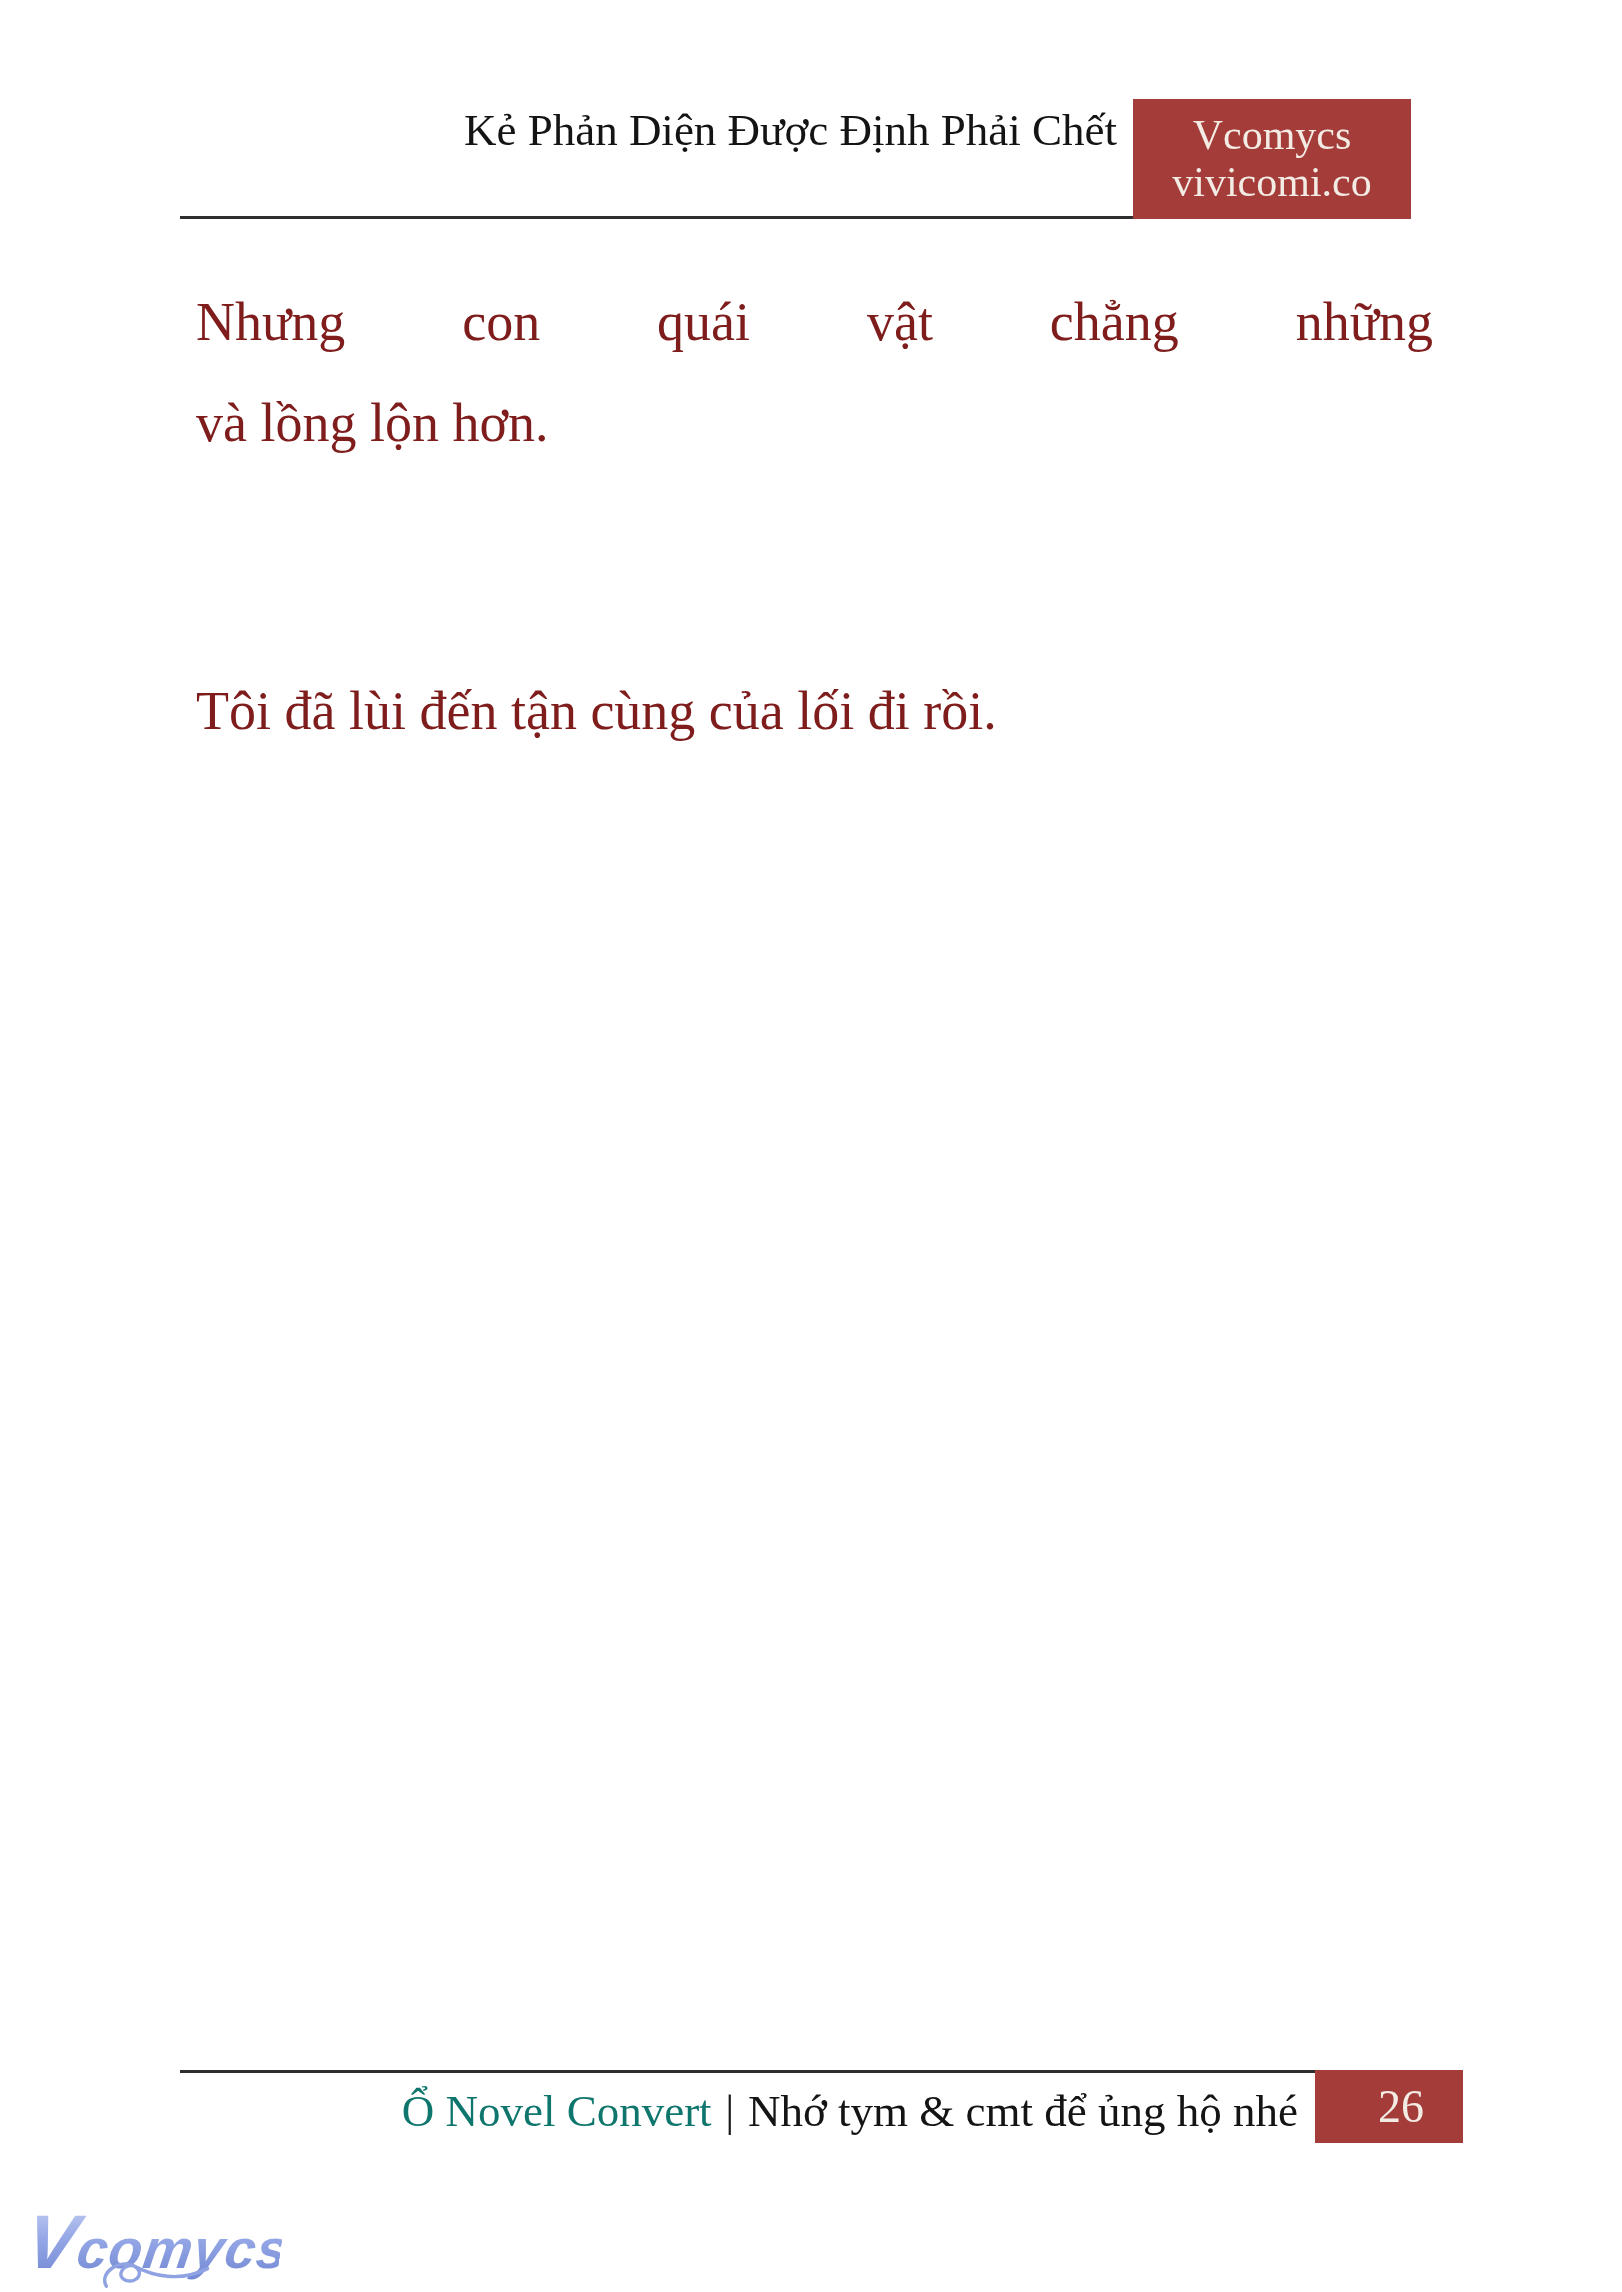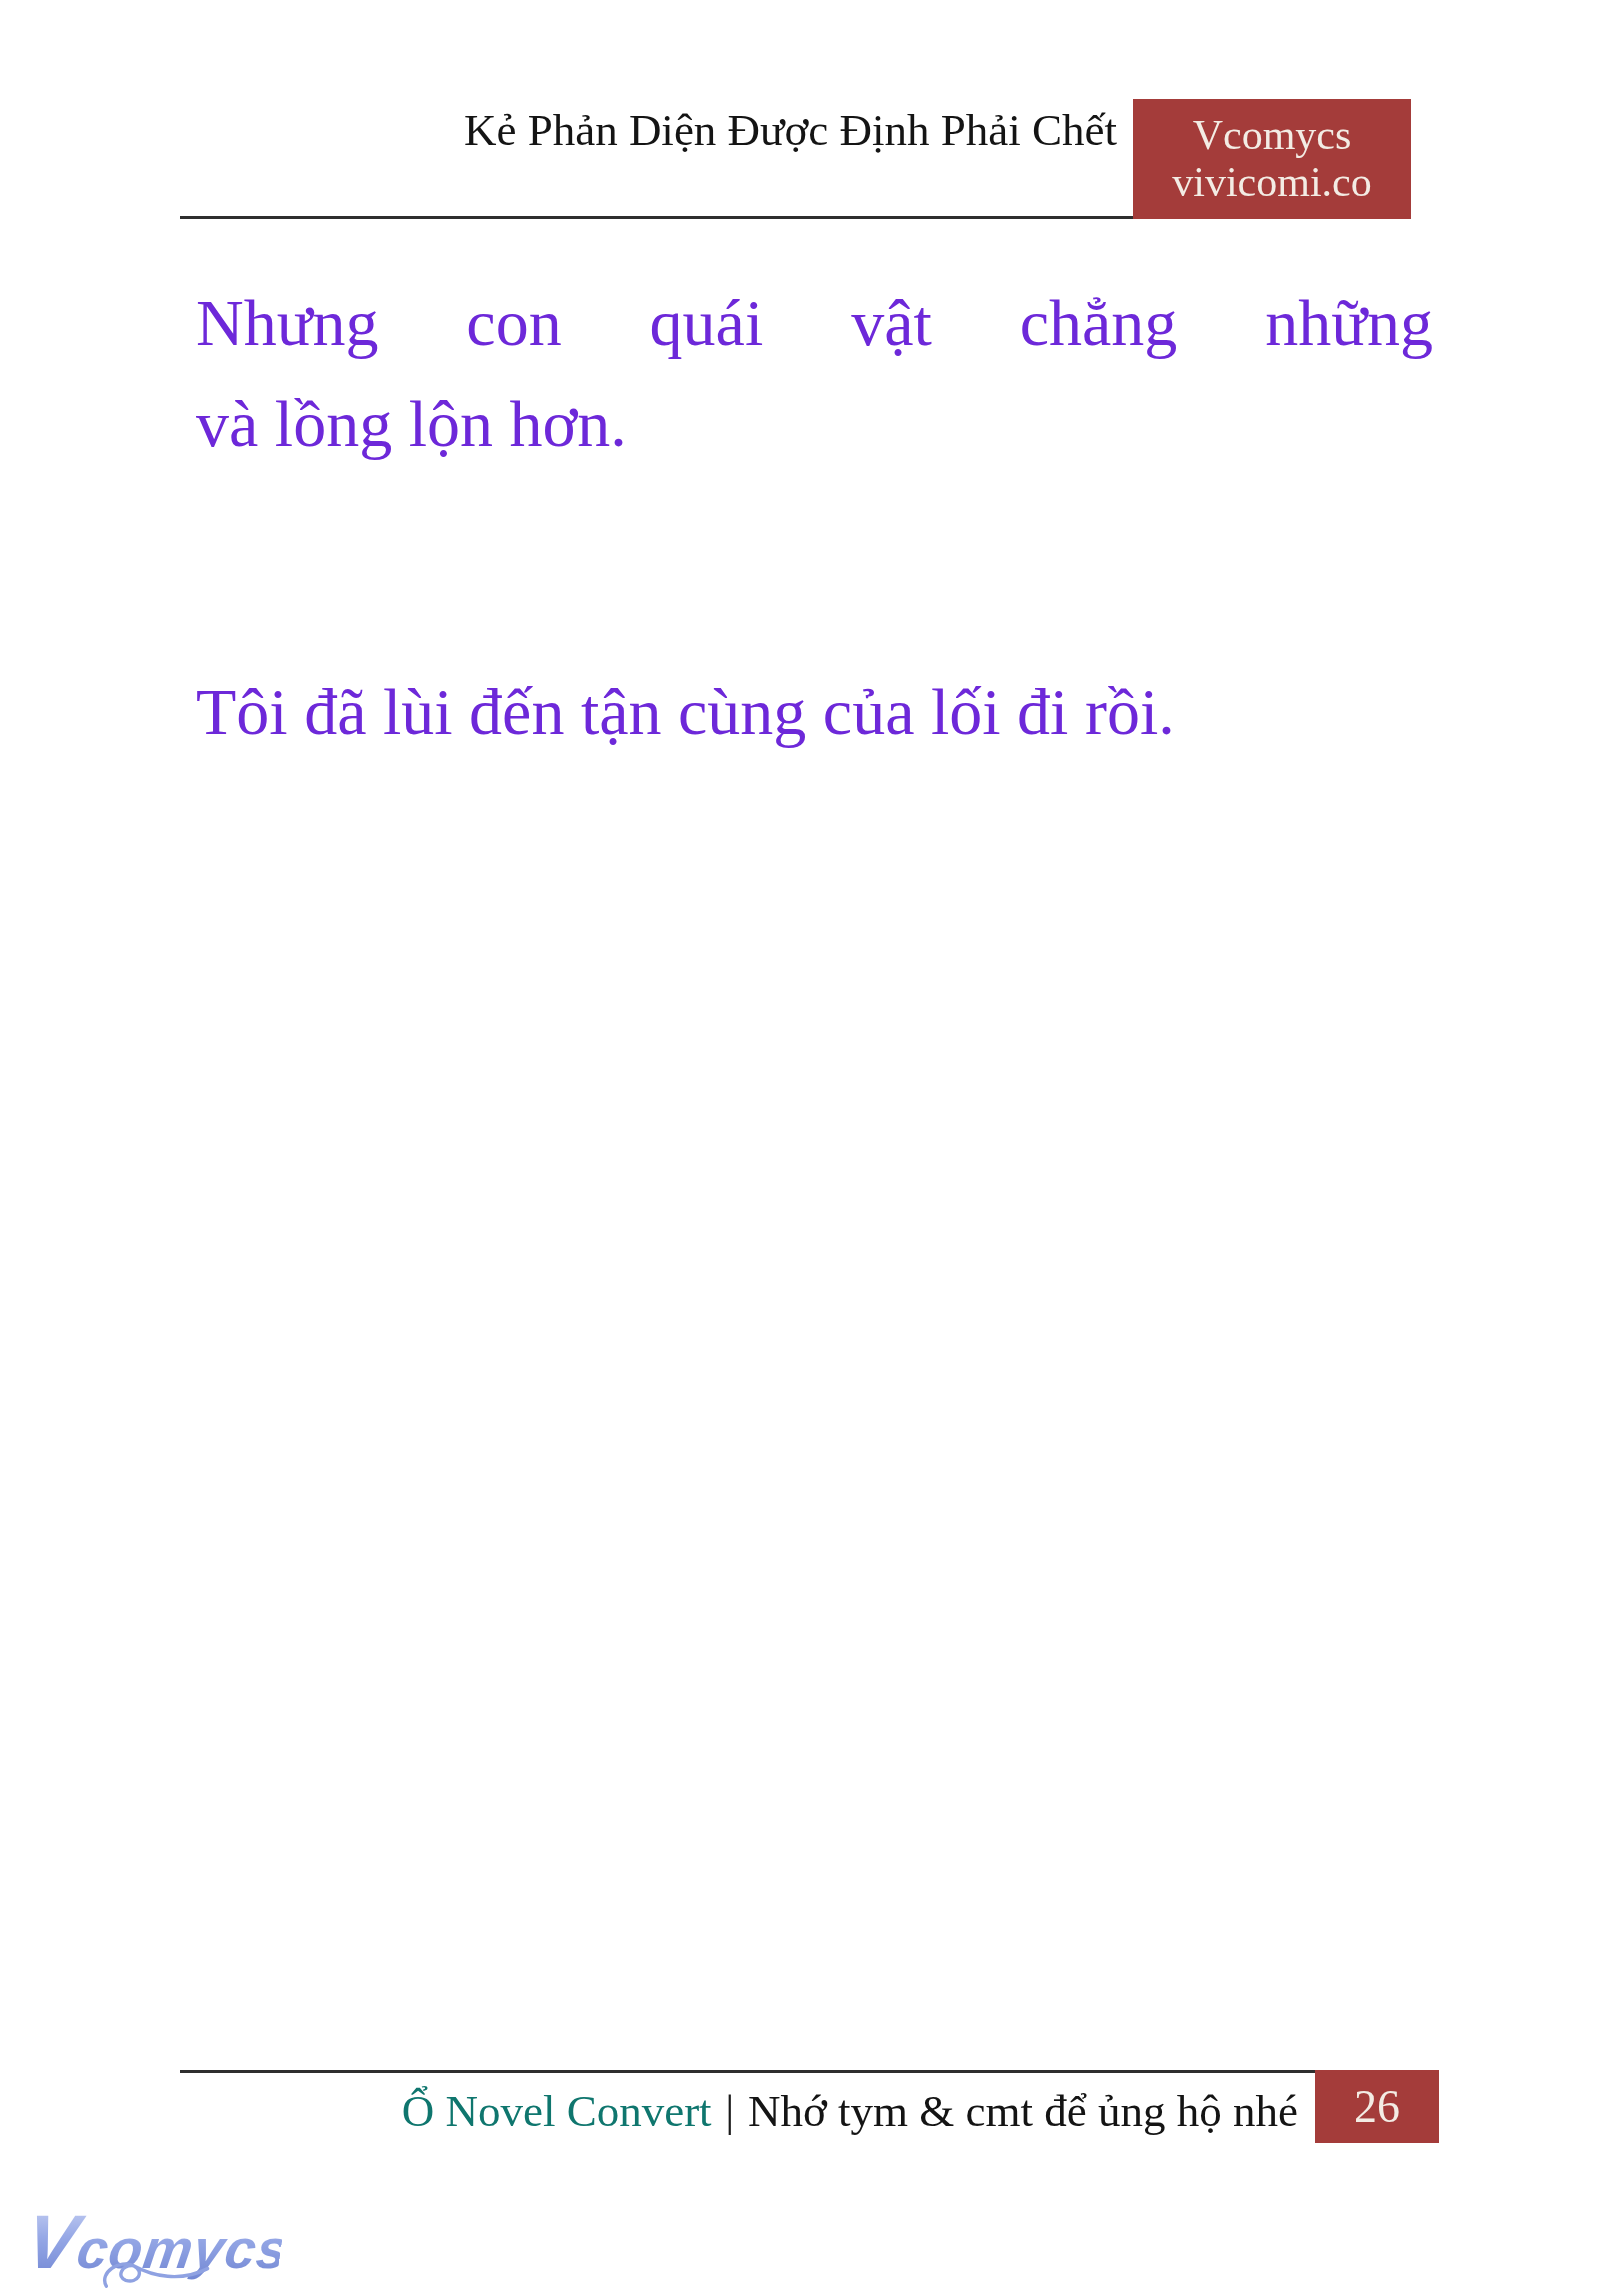--- a/index.html
+++ b/index.html
@@ -40,23 +40,23 @@
     left: 180px; top: 216px;
     width: 953px; height: 2.9px;
     background: #2e2e2e;
   }
 
   
   .body-text {
     position: absolute;
     left: 196px; top: 272px;
     width: 1237px;
-    font-size: 66px;
+    font-size: 54px;
     line-height: 101px;
-    color: #6d28d9;
+    color: #7f1d1d;
   }
   .para { margin: 0 0 187px 0; }
   .para:last-child { margin-bottom: 4px; }
   .jline { display: block; text-align: justify; text-align-last: justify; }
   .lline { display: block; text-align: left; }
 
   
   .footer-rule {
     position: absolute;
     left: 180px; top: 2070px;
@@ -83,20 +83,21 @@
   .page-box {
     position: absolute;
     left: 1315px; top: 2070px;
     width: 124px; height: 73px;
     background: #a43c3a;
     color: #f3ece4;
     display: flex;
     align-items: center;
     justify-content: center;
     font-size: 46px;
+    padding-left: 24px;
   }
 
   
   .watermark {
     position: absolute;
     left: 27.4px; top: 2198px;
     width: 255px; height: 94px;
   }
   .wm-text {
     display: block;

